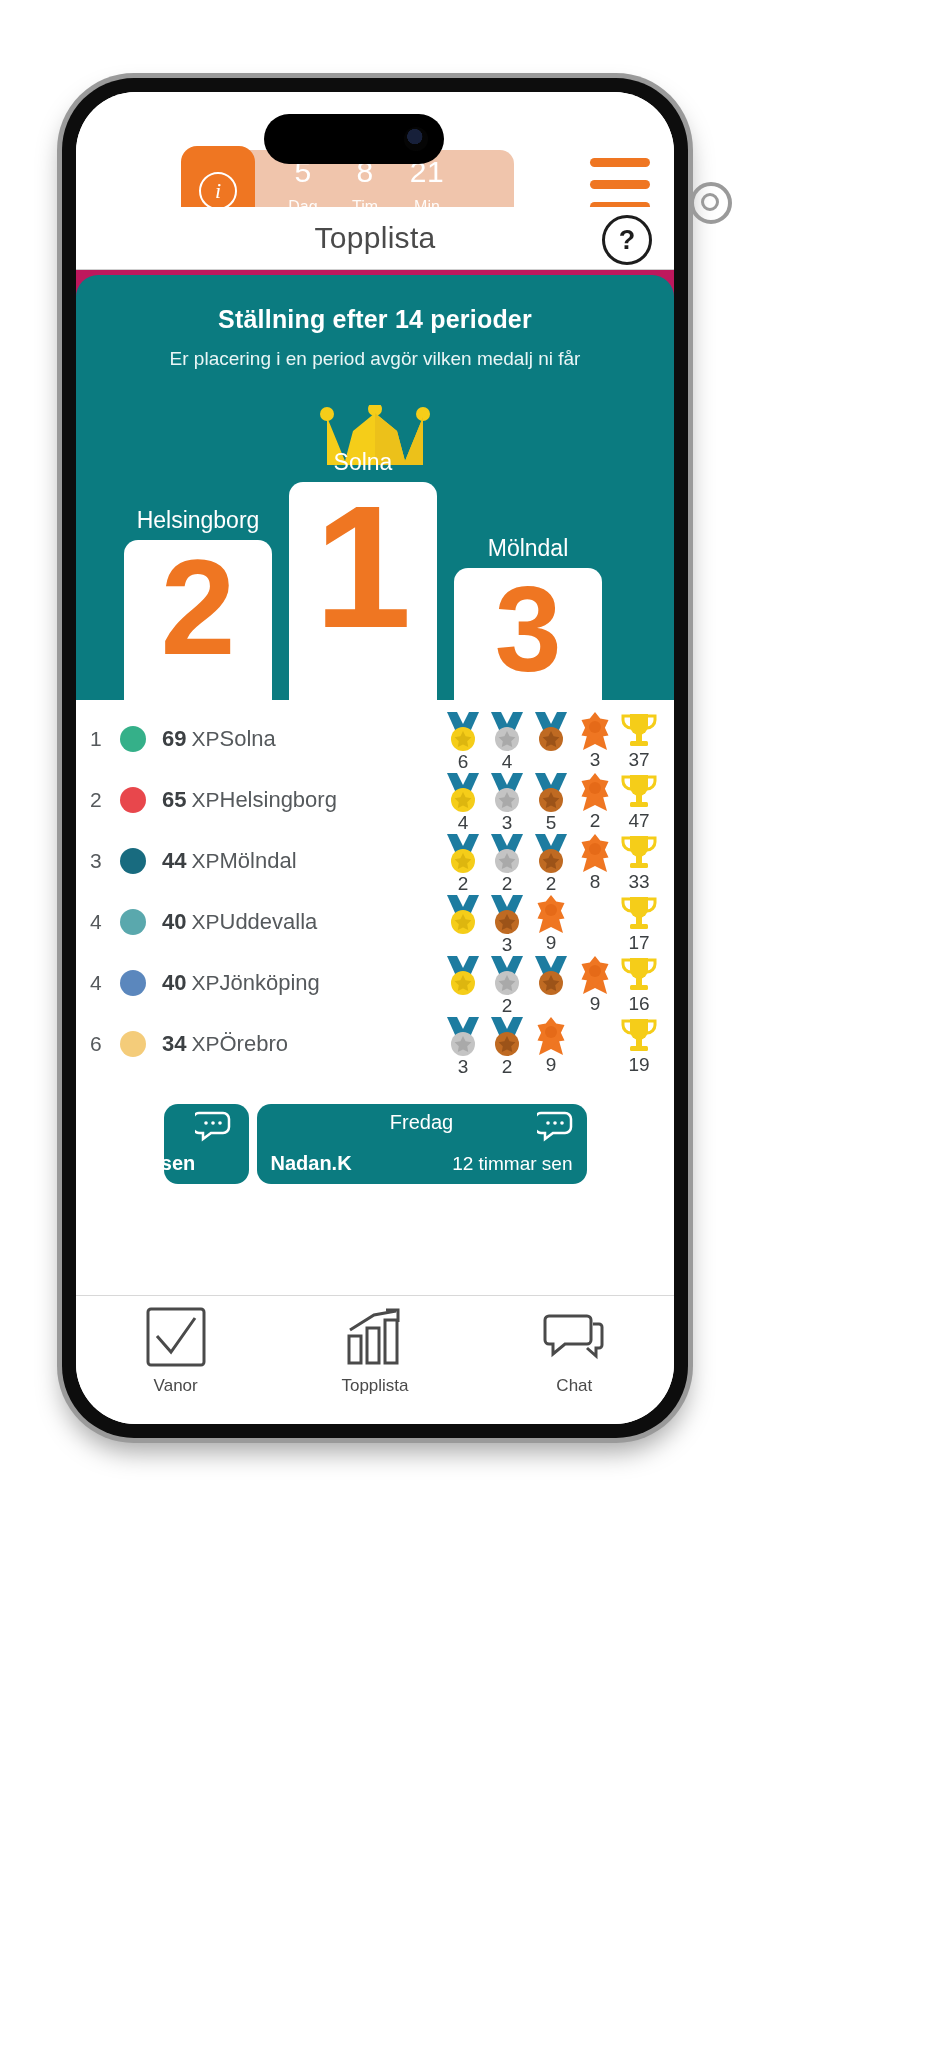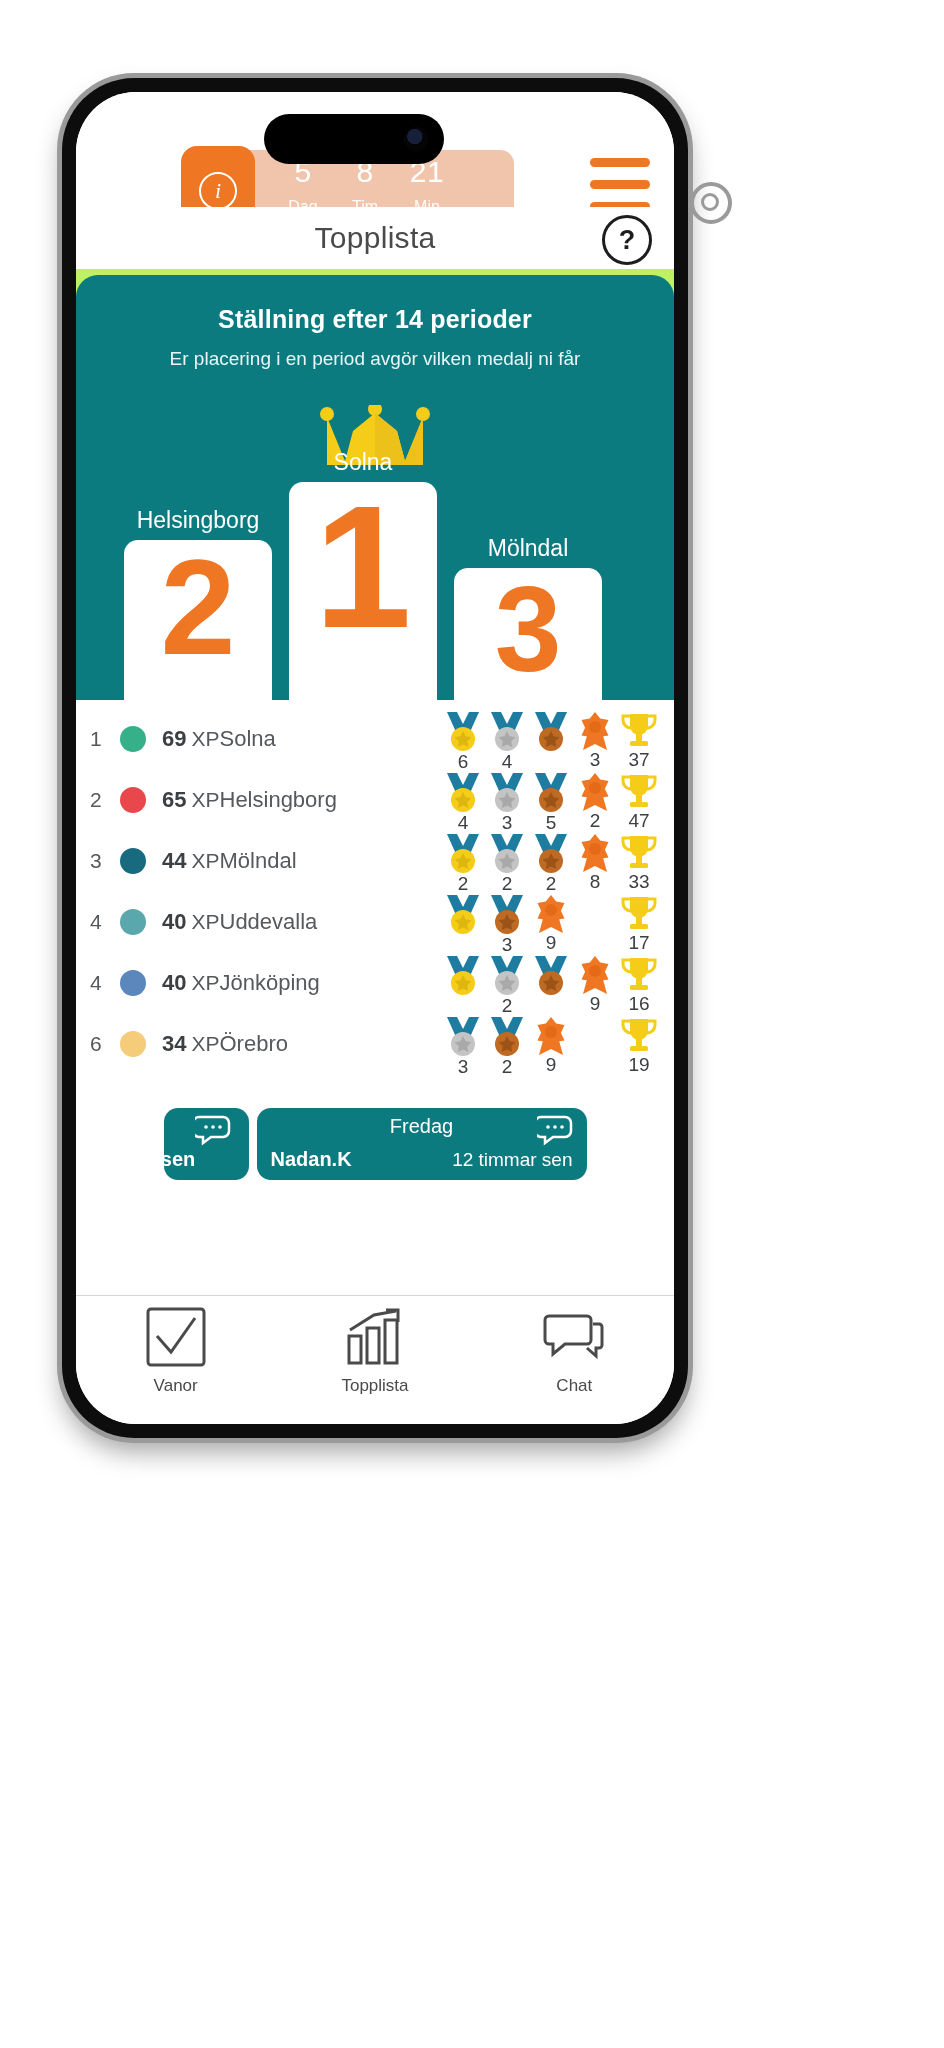--- a/index.html
+++ b/index.html
@@ -45,21 +45,21 @@
 
   
   #title-bar{position:relative;height:62px;background:#fff;
        border-bottom:1px solid #cfcfcf;display:flex;align-items:center;justify-content:center;}
   #page-title{font-size:30px;color:#4a4a4a;font-weight:400;letter-spacing:.3px;}
   #help-button{position:absolute;right:22px;top:8px;width:44px;height:44px;border-radius:50%;
        border:3px solid #1d1d1d;display:flex;align-items:center;justify-content:center;
        font-size:27px;font-weight:700;color:#1d1d1d;cursor:pointer;line-height:1;}
 
   
-  #podium-panel{position:relative;height:430px;background:#bef264;}
+  #podium-panel{position:relative;height:430px;background:#be185d;}
   #podium-inner{position:absolute;left:0;top:5px;right:0;bottom:0;background:#0b7b80;
        border-top-left-radius:22px;border-top-right-radius:22px;overflow:hidden;}
   #standings-title{text-align:center;color:#fff;font-size:25px;font-weight:700;
        padding-top:30px;letter-spacing:.2px;}
   #standings-sub{text-align:center;color:#eaf6f6;font-size:19px;font-weight:400;
        padding-top:14px;padding-left:10px;padding-right:10px;}
 
   #crown{position:absolute;left:50%;transform:translateX(-50%);top:130px;}
 
   .podium-col{position:absolute;bottom:0;}
@@ -89,21 +89,21 @@
   .lb-name{font-size:22px;color:#55595c;}
 
   .lb-medals{position:absolute;right:13px;top:2px;display:flex;align-items:flex-start;}
   .medal-cell{width:44px;display:flex;flex-direction:column;align-items:center;}
   .medal-count{font-size:19px;color:#3c4043;margin-top:-3px;}
   .medal-blank{height:44px;}
 
   
   #chat-strip{position:relative;height:72px;background:#fff;display:flex;
        align-items:center;justify-content:center;gap:8px;padding:0 2px;}
-  .chat-card{background:#0b7b80;border-radius:14px;height:72px;position:relative;color:#fff;}
+  .chat-card{background:#0b7b80;border-radius:14px;height:80px;position:relative;color:#fff;}
   #chat-left{width:85px;border-radius:14px;}
   #chat-center{flex:1;max-width:330px;}
   #chat-right{width:130px;background:#7895bc;}
   .chat-name{position:absolute;left:14px;bottom:9px;font-size:20px;font-weight:700;}
   .chat-day{position:absolute;top:7px;left:0;right:0;text-align:center;font-size:20px;}
   .chat-ago{position:absolute;right:14px;bottom:9px;font-size:19px;}
   .chat-avatar{position:absolute;right:10px;top:5px;}
   #chat-left .chat-name{left:-16px;bottom:9px;}
   #chat-left .chat-avatar{right:14px;}
 

